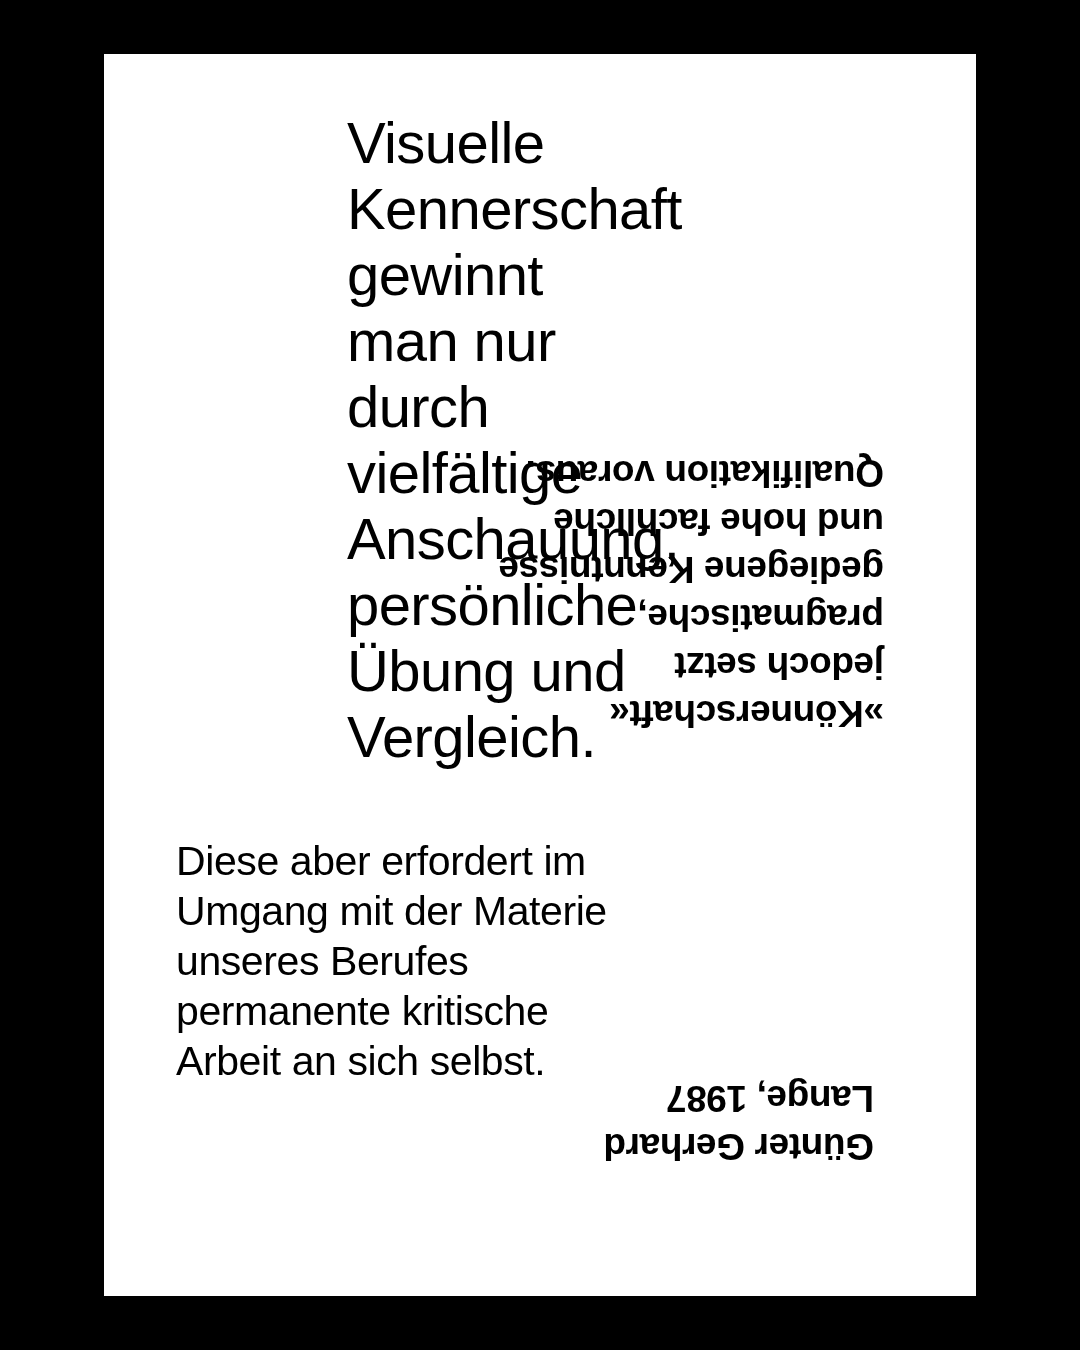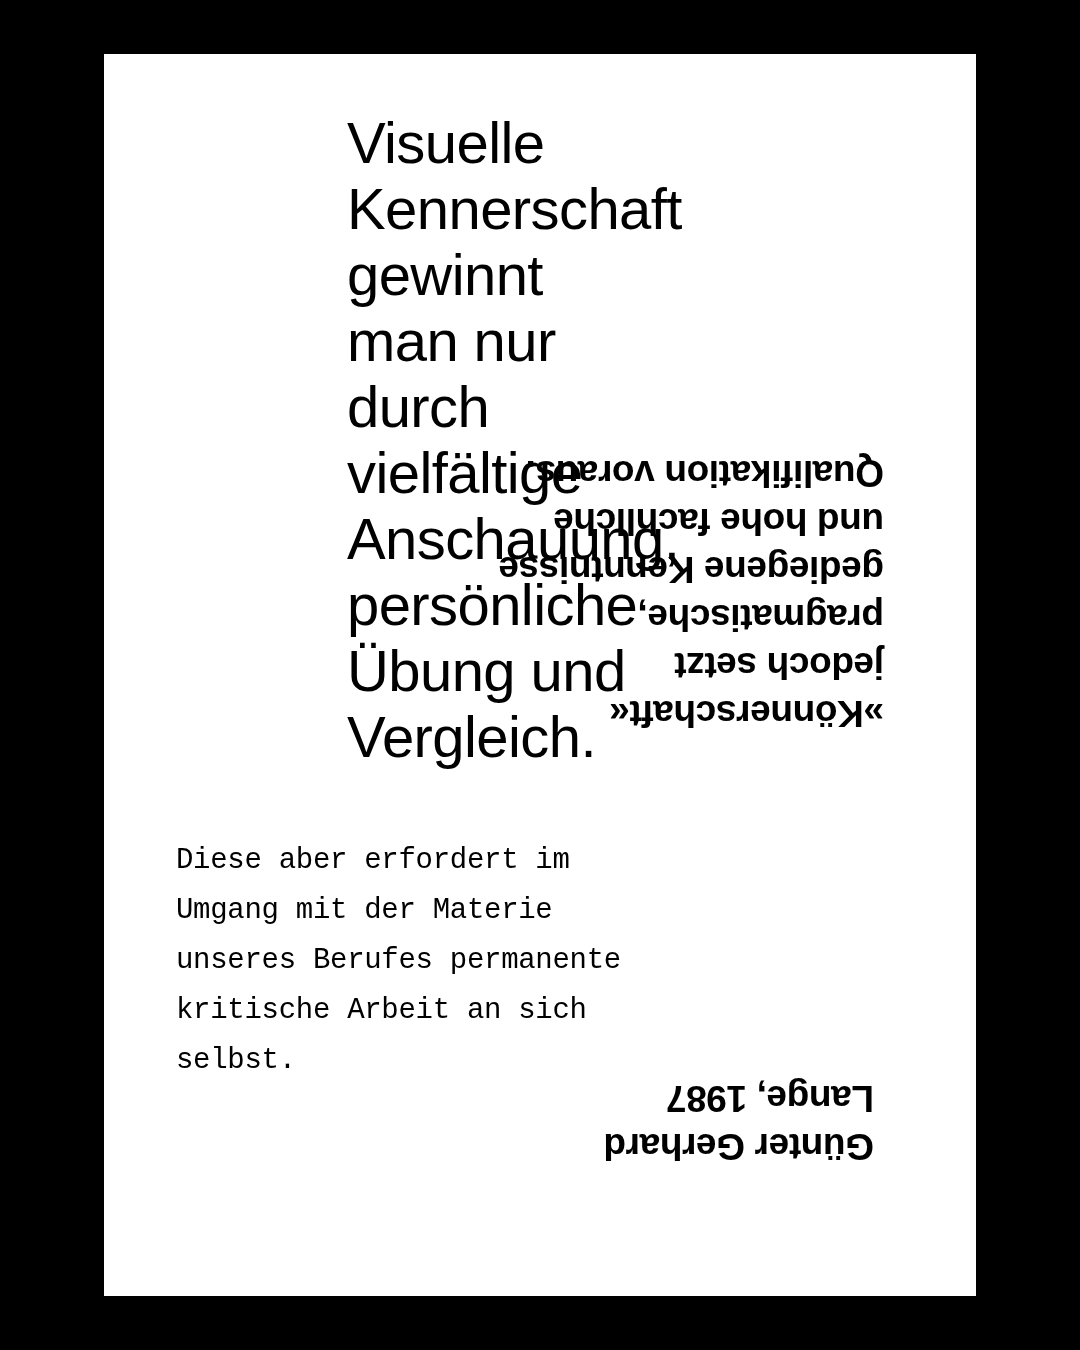--- a/index.html
+++ b/index.html
@@ -38,23 +38,22 @@
     top: 56px;
     width: 300px;
     font-size: 58px;
     line-height: 66px;
   }
 
   #quote-second {
     left: 72px;
     top: 782px;
     width: 480px;
-    font-size: 29px;
+    font-size: 41px;
     line-height: 50px;
-    font-family: Liberation Mono, monospace;
   }
 
   
   .block-flipped {
     position: absolute;
     color: #000000;
     transform: rotate(180deg);
     white-space: pre-line;
   }
 

